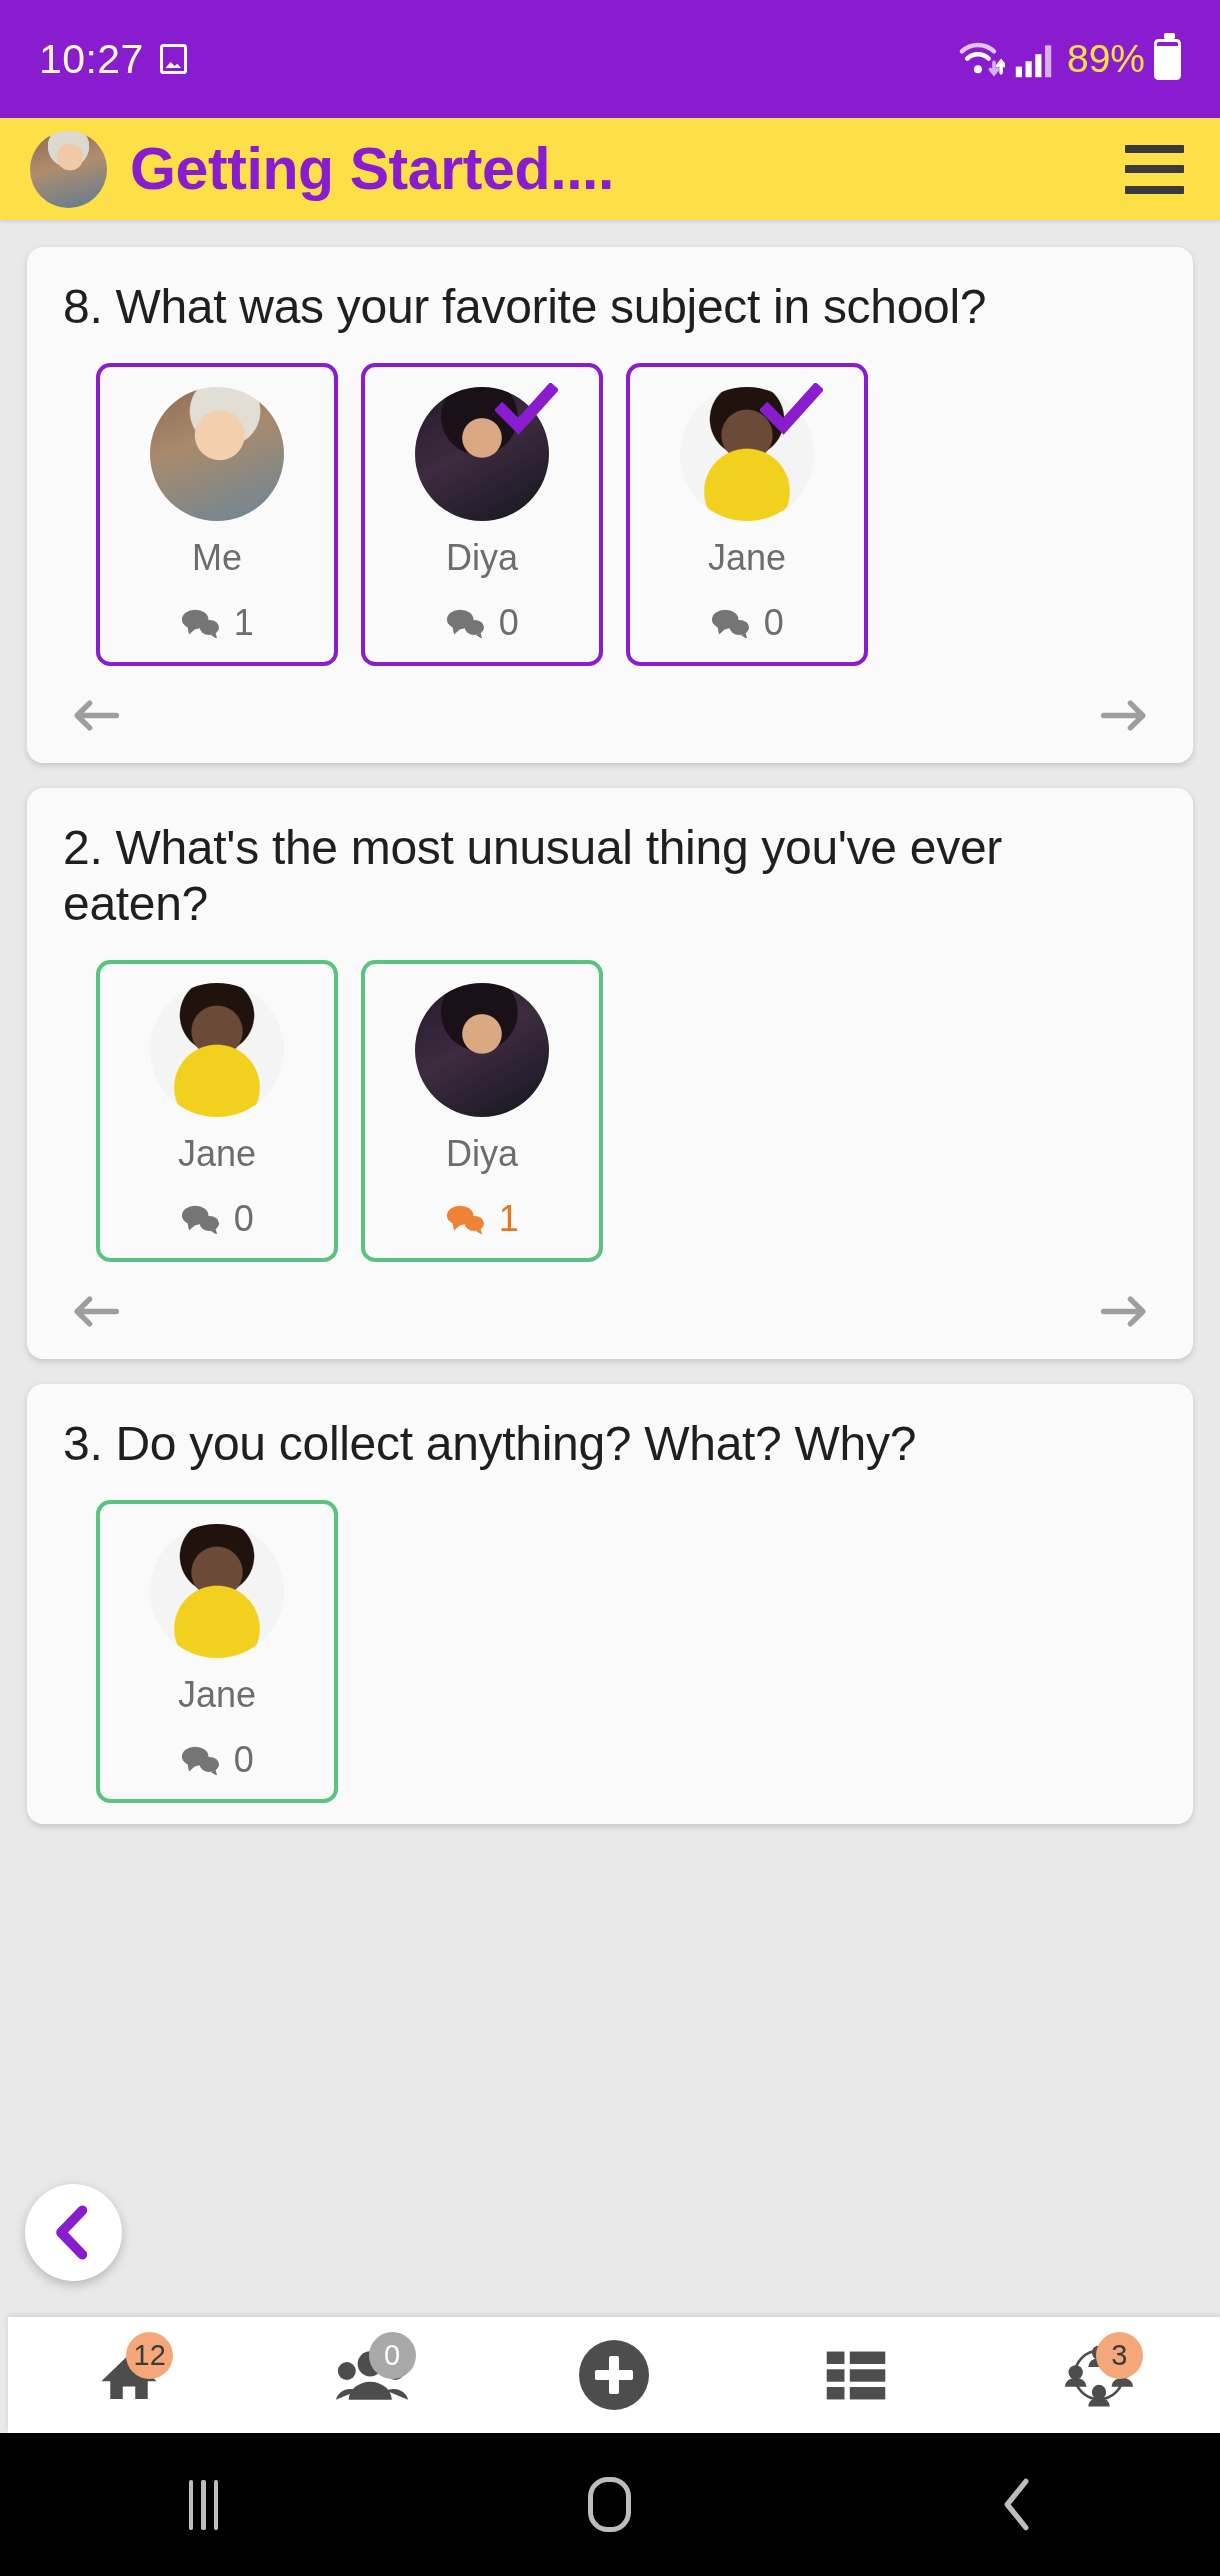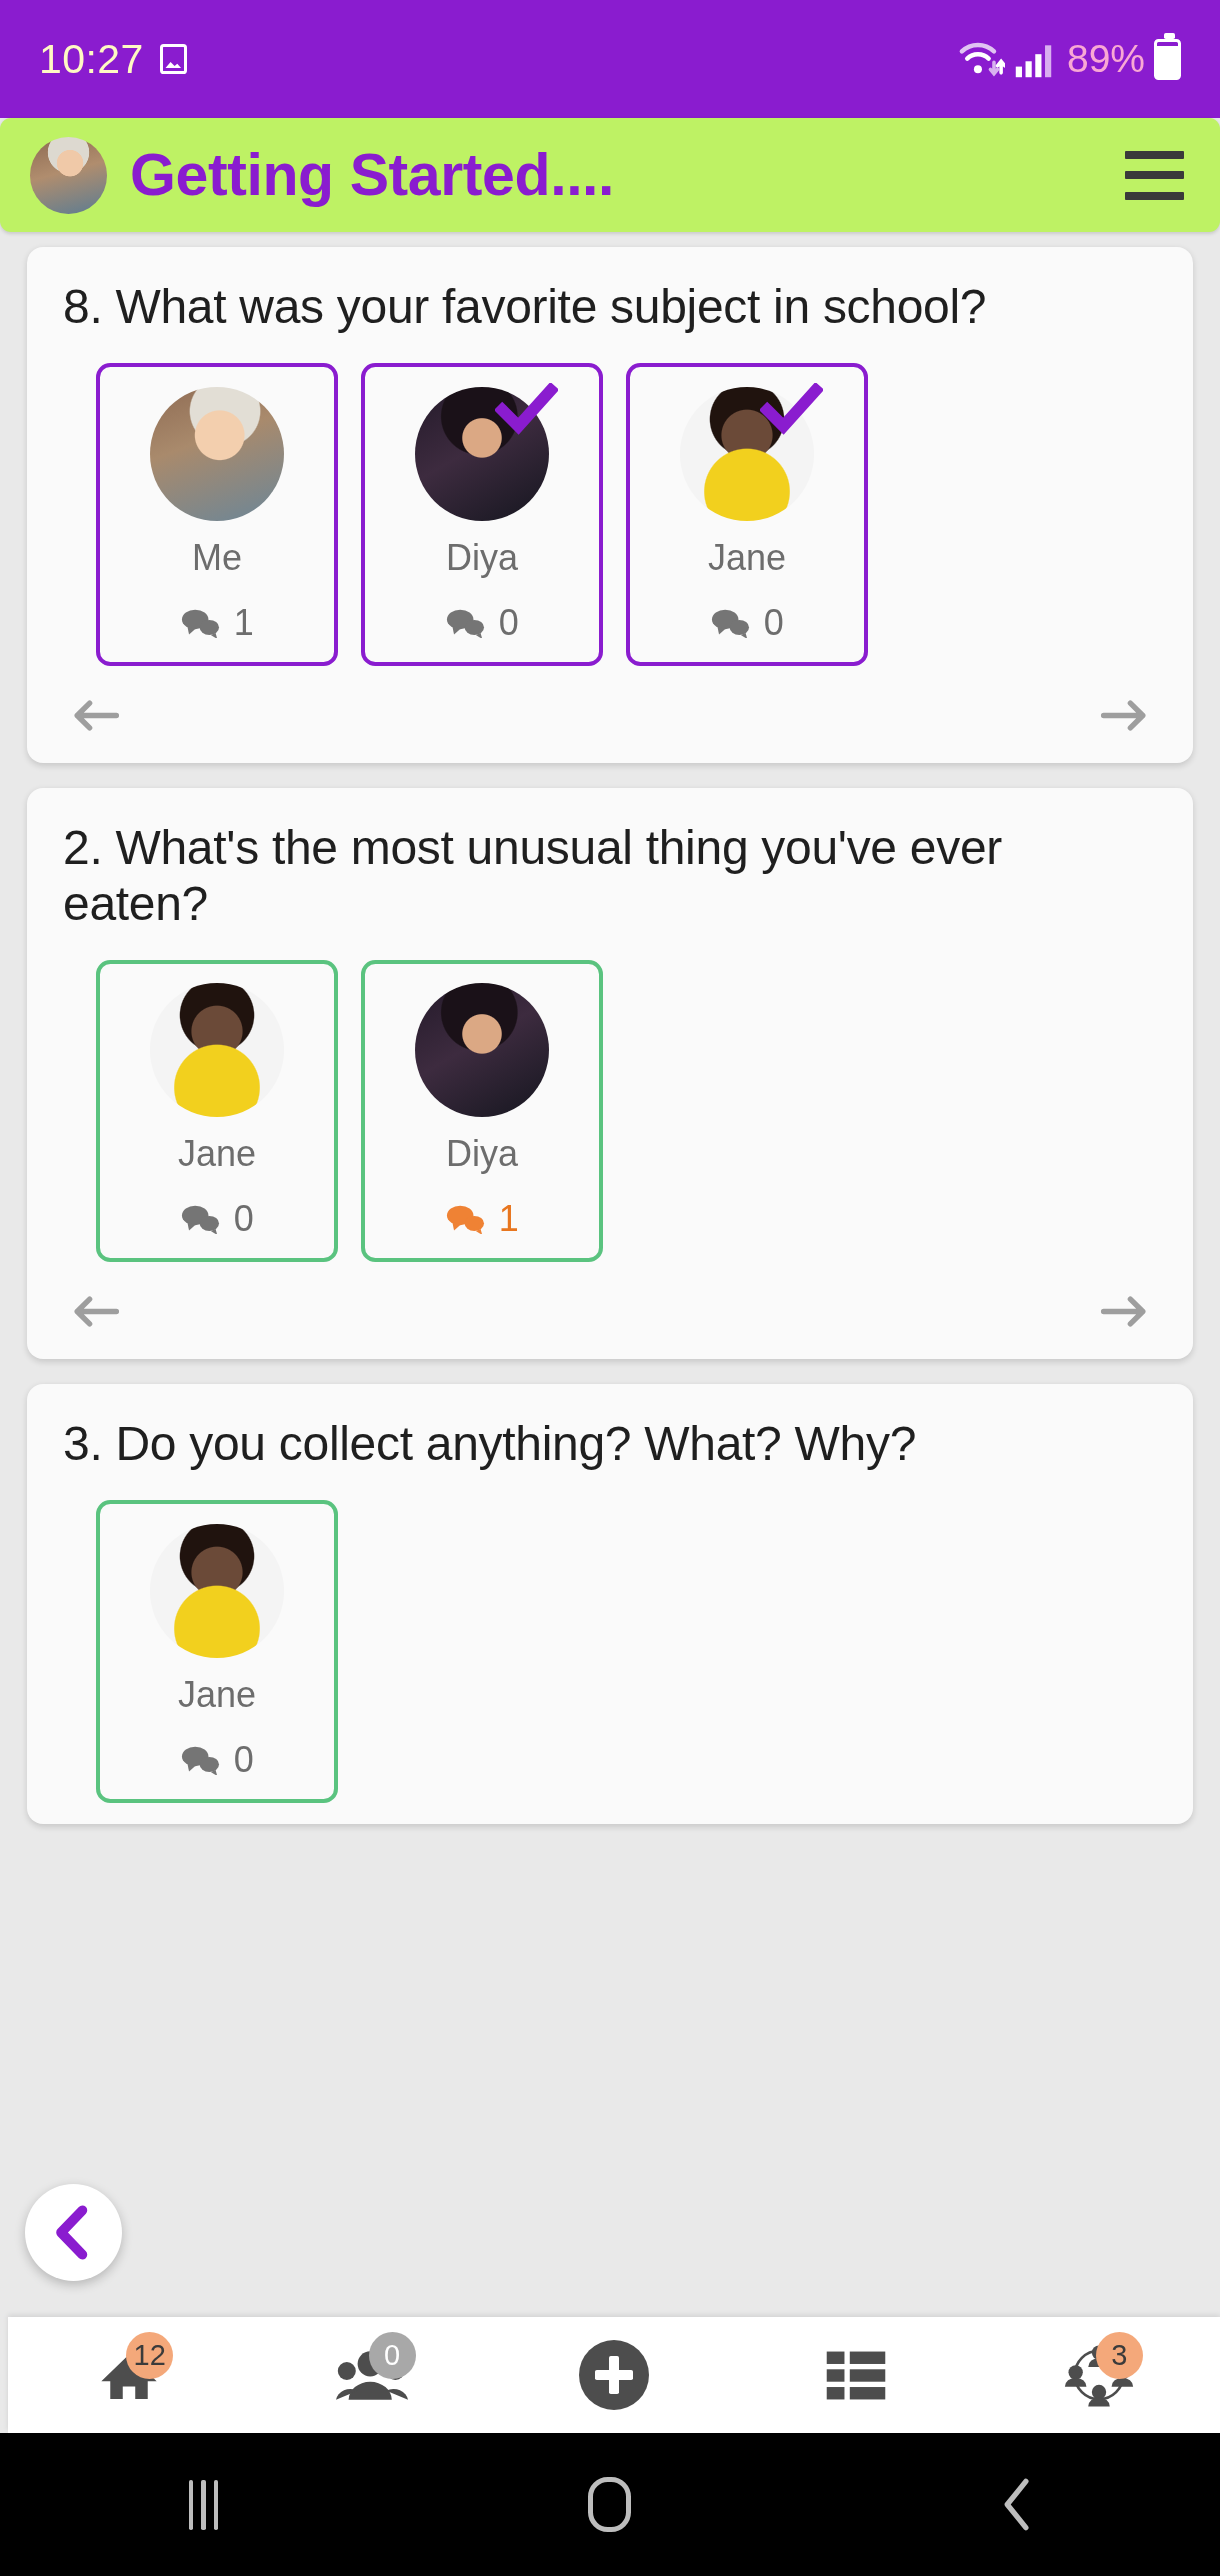--- a/index.html
+++ b/index.html
@@ -13,41 +13,41 @@
 
   
   .status-bar {
     height: 118px; background: #8a1ccf;
     display: flex; align-items: center; justify-content: space-between;
     padding: 0 39px;
   }
   .sb-left { display: flex; align-items: center; gap: 16px; }
   .sb-time { color: #fef9c3; font-size: 41px; font-weight: 400; letter-spacing: 0.4px; }
   .sb-right { display: flex; align-items: center; gap: 9px; }
-  .sb-pct { color: #f9a8d4; font-size: 39px; font-weight: 500; margin-left: 5.4px; }
+  .sb-pct { color: #fde047; font-size: 39px; font-weight: 500; margin-left: 5.4px; }
   .icon-img {
     width: 27px; height: 30px; border: 3.6px solid #fff; border-radius: 3.6px;
     position: relative; display: inline-block;
   }
   .icon-img::after{
     content:""; position:absolute; left:2.7px; bottom:2.7px; width:16px; height:9px;
     background:#fff; clip-path: polygon(0% 100%, 33% 30%, 58% 75%, 75% 50%, 100% 100%);
   }
   .battery {
     width: 27px; height: 41px; border: 3.6px solid #fff; border-radius: 4.5px;
     position: relative; background: linear-gradient(to top,#fff 89%, #8a1ccf 89%);
   }
   .battery::before{ content:""; position:absolute; top:-9px; left:7.2px; width:10.7px; height:6.3px; background:#fff; border-radius:1.8px; }
 
   
   .app-bar {
-    height: 114px; background: #bef264;
+    height: 102px; background: #fde047;
     display: flex; align-items: center; padding: 0 36px 0 30px;
     box-shadow: 0 1.8px 3.6px rgba(0,0,0,0.13);
-    position: relative; z-index: 5; border-radius: 11px;
+    position: relative; z-index: 5;
   }
   .avatar-hdr {
     width: 77px; height: 77px; border-radius: 50%; flex: none;
     background:
       radial-gradient(circle at 52% 34%, #f0c9a8 0 20%, transparent 21%),
       radial-gradient(circle at 50% 20%, #ddd9d0 0 28%, transparent 29%),
       linear-gradient(165deg, #8d6a52 0%, #b08d6e 45%, #5c7c92 100%);
     overflow:hidden;
   }
   .app-title {

